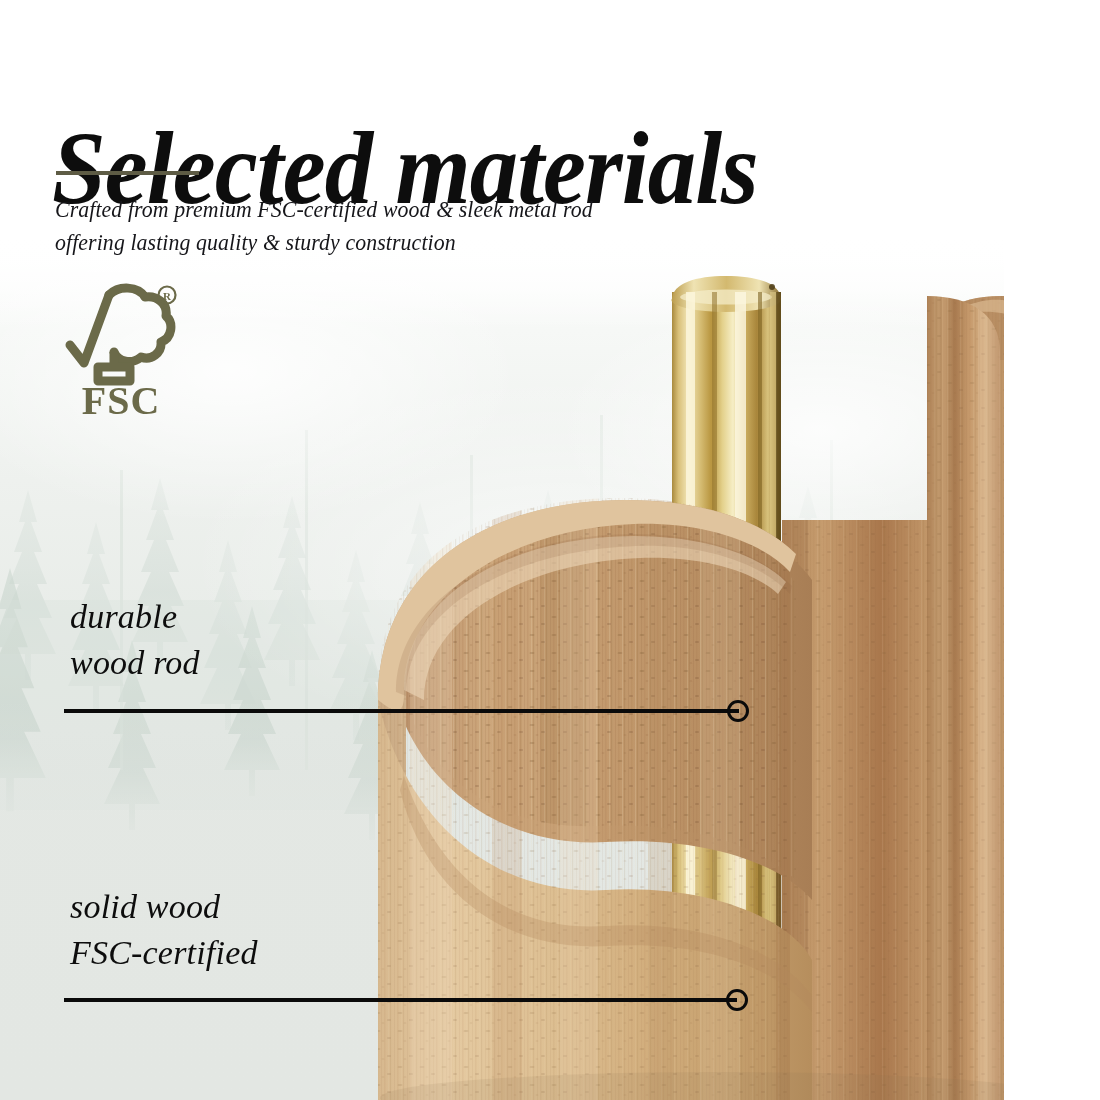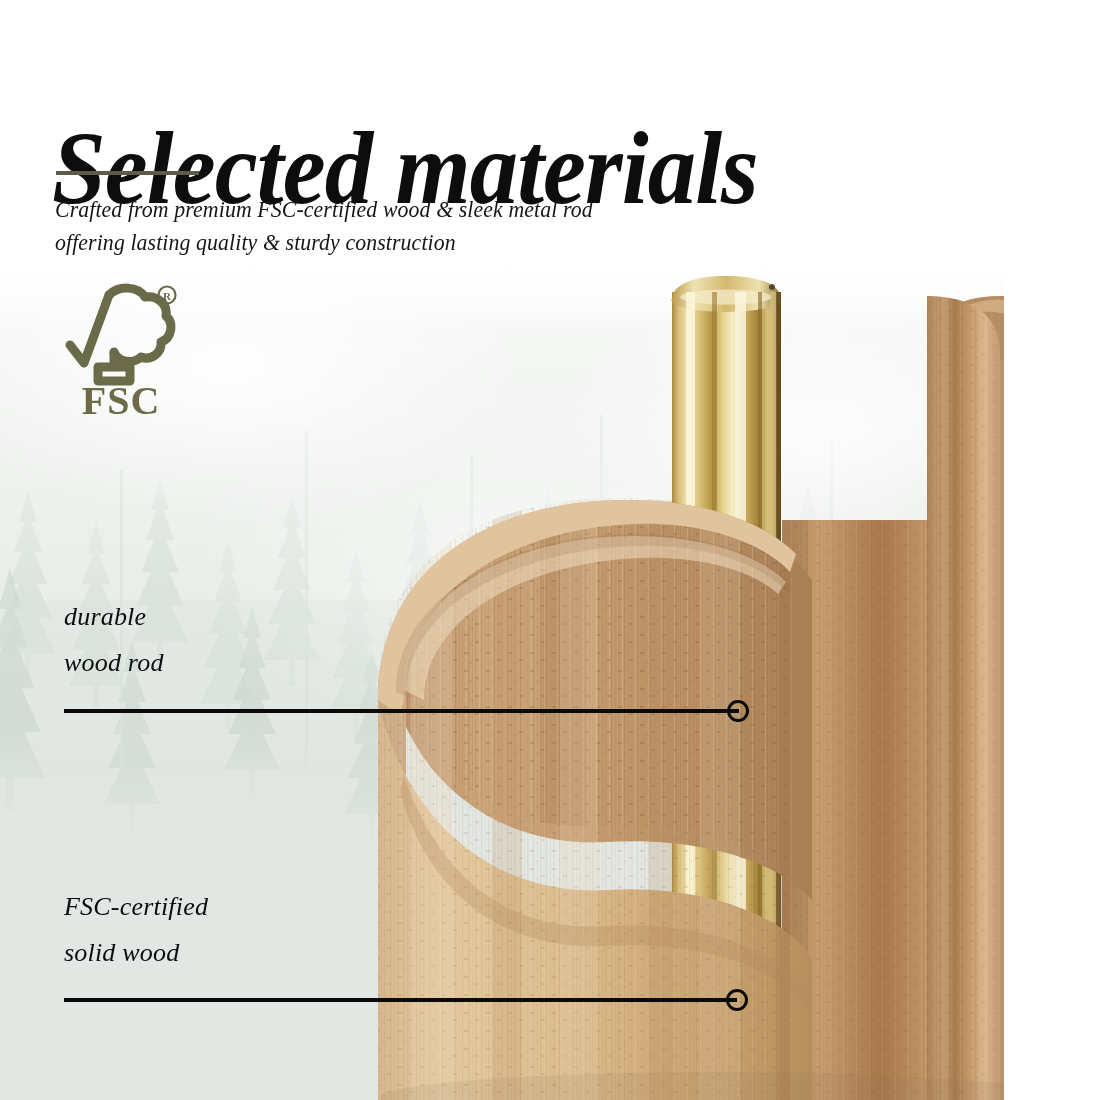--- a/index.html
+++ b/index.html
@@ -90,24 +90,25 @@
 
   
   .product{position:absolute;left:0;top:0;width:1100px;height:1100px;}
   .product svg{display:block;width:1100px;height:1100px;}
 
   
   .callout{position:absolute;}
   .callout .ctext{
     font-family:"Liberation Serif", serif;
     font-style:italic;font-weight:400;
-    font-size:26px;line-height:46px;
+    font-size:34px;line-height:46px;
     color:#0d0d0d;
     letter-spacing:.2px;
     white-space:nowrap;
+    margin-left:6px;
   }
   .callout .ctext span{display:block;}
   .leader{
     position:absolute;height:4px;background:#0a0a0a;
   }
   .dot{
     position:absolute;width:22px;height:22px;border-radius:50%;
     border:3.5px solid #0a0a0a;background:transparent;
     box-sizing:border-box;
   }
@@ -466,20 +467,20 @@
     <div class="ctext">
       <span>durable</span>
       <span>wood rod</span>
     </div>
     <div class="leader"></div>
     <div class="dot"></div>
   </div>
 
   <div class="callout" id="c2">
     <div class="ctext">
+      <span>solid wood</span>
       <span>FSC-certified</span>
-      <span>solid wood</span>
     </div>
     <div class="leader"></div>
     <div class="dot"></div>
   </div>
 
 </div>
 
 </body></html>

